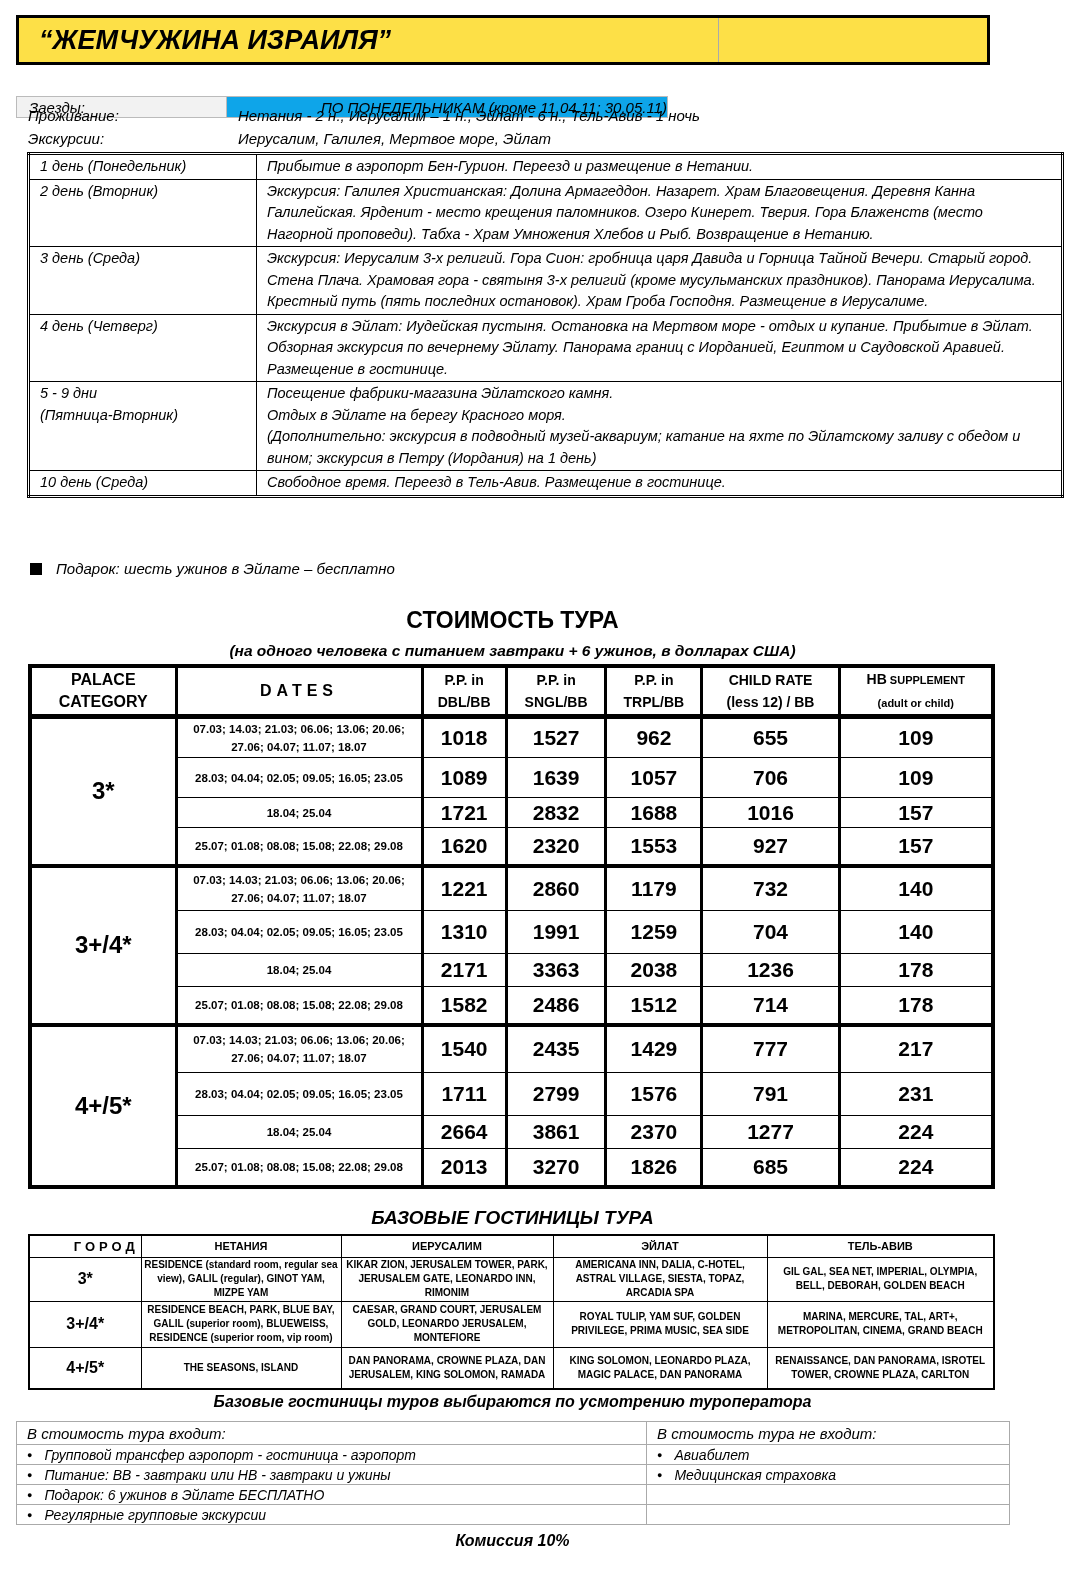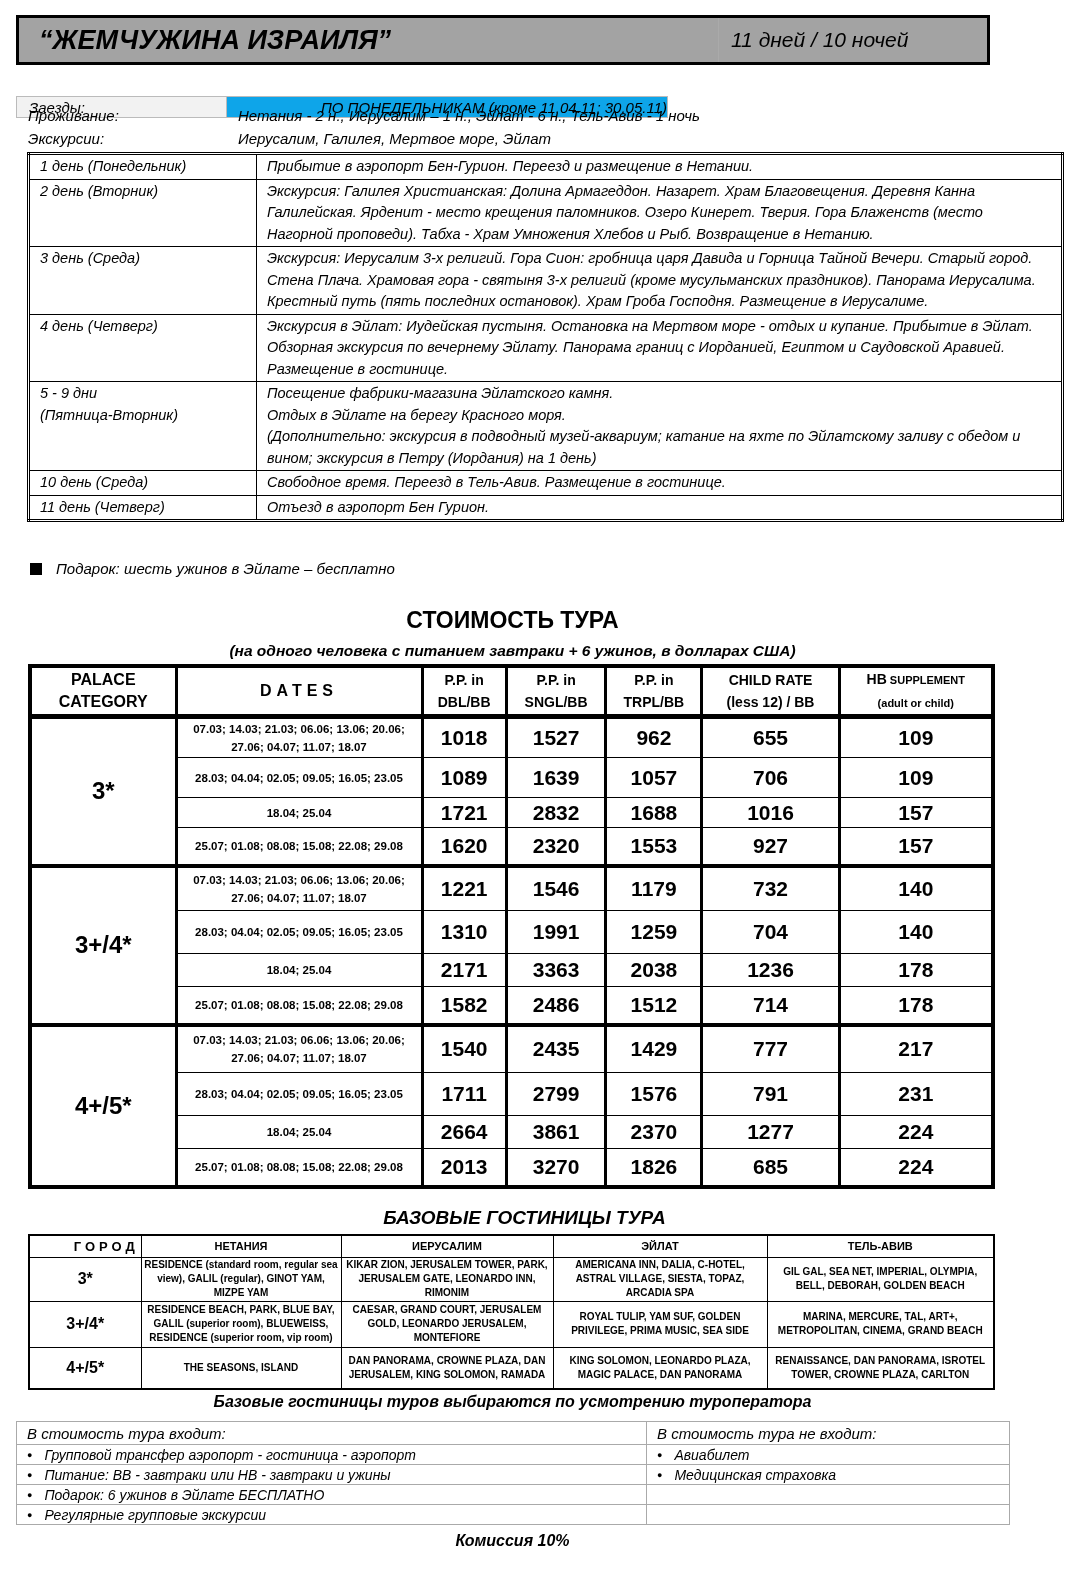--- a/index.html
+++ b/index.html
@@ -3,21 +3,21 @@
 <meta charset="utf-8">
 <style>
   * { box-sizing: border-box; margin: 0; padding: 0; }
   body {
     width: 1090px; height: 1578px; background: #ffffff; color: #000;
     font-family: "Liberation Sans", sans-serif; position: relative; overflow: hidden;
   }
   
   .title-bar {
     position: absolute; left: 16px; top: 15px; width: 974px; height: 50px;
-    border: 3px solid #000; background: #a3a3a3; display: flex;
+    border: 3px solid #000; background: #fde047; display: flex;
   }
   .title-bar .t-main {
     flex: 0 0 700px; font-size: 27px; font-weight: bold; font-style: italic;
     padding-left: 20px; line-height: 44px; border-right: 1px solid #aaa;
   }
   .title-bar .t-dur {
     flex: 1; font-size: 21px; font-style: italic; padding-left: 12px; line-height: 44px;
   }
   
   .info-row { position: absolute; left: 16px; font-size: 15px; font-style: italic; display: flex; height: 22px; line-height: 22px; }
@@ -46,21 +46,21 @@
   }
   .price th { border: 3px solid #000; font-size: 14px; line-height: 22px; border-bottom-width: 5px; }
   .price th.hc { width: 146px; font-size: 16px; }
   .price th.dates { width: 246px; font-size: 16px; letter-spacing: 5px; }
   .price th.hb small { font-size: 11px; }
   .price td { border-left: 3px solid #000; border-right: 3px solid #000; border-bottom: 1px solid #000; text-align: center; font-size: 21px; }
   .price td.cat { font-size: 24px; border-bottom: 4px solid #000; }
   .price td.dt { font-size: 11.5px; line-height: 18px; padding: 0 2px; }
   .price tr.grp-end td { border-bottom: 4px solid #000; }
   
-  .hotels-title { position: absolute; left: 0; width: 1025px; top: 1207px; text-align: center; font-size: 19px; font-weight: bold; font-style: italic; margin-left: 12px; }
+  .hotels-title { position: absolute; left: 0; width: 1025px; top: 1207px; text-align: center; font-size: 19px; font-weight: bold; font-style: italic; }
   .hotels {
     position: absolute; left: 28px; top: 1234px; width: 967px; border-collapse: collapse; border: 2px solid #000;
     font-size: 10px; font-weight: bold;
   }
   .hotels th { border: 1px solid #000; font-size: 11px; height: 22px; }
   .hotels th.city { letter-spacing: 4px; font-size: 13px; width: 112px; padding-left: 42px; }
   .hotels td { border: 1px solid #000; text-align: center; line-height: 14px; padding: 0 2px; }
   .hotels td.cat { font-size: 16px; }
   .hotels-note { position: absolute; left: 0; width: 1025px; top: 1393px; text-align: center; font-size: 16px; font-weight: bold; font-style: italic; }
   
@@ -70,21 +70,20 @@
   .incl td, .incl th { border: 1px solid #aaa; height: 20px; padding-left: 10px; text-align: left; font-weight: normal; }
   .incl th { height: 23px; font-size: 15px; }
   .incl .bul::before { content: "\25CF"; font-style: normal; font-size: 9px; margin-right: 12px; vertical-align: 2px; }
   .commission { position: absolute; left: 0; width: 1025px; top: 1532px; text-align: center; font-size: 16px; font-weight: bold; font-style: italic; }
 </style>
 </head>
 <body>
 
 <div class="title-bar">
   <div class="t-main">“ЖЕМЧУЖИНА ИЗРАИЛЯ”</div>
-  <div class="t-dur">11 дней / 10 ночей</div>
 </div>
 
 <div class="info-row arrivals">
   <div class="lbl">Заезды:</div>
   <div class="val">ПО ПОНЕДЕЛЬНИКАМ (кроме 11.04.11; 30.05.11)</div>
 </div>
 <div class="info-row stay">
   <div class="lbl">Проживание:</div>
   <div class="val">Нетания - 2 н., Иерусалим – 1 н., Эйлат - 6 н., Тель-Авив - 1 ночь</div>
 </div>
@@ -118,24 +117,20 @@
     </td>
     <td>
       <div>Посещение фабрики-магазина Эйлатского камня.</div>
       <div>Отдых в Эйлате на берегу Красного моря.</div>
       <div>(Дополнительно: экскурсия в подводный музей-аквариум; катание на яхте по Эйлатскому заливу с обедом и вином; экскурсия в Петру (Иордания) на 1 день)</div>
     </td>
   </tr>
   <tr>
     <td class="day">10 день (Среда)</td>
     <td>Свободное время. Переезд в Тель-Авив. Размещение в гостинице.</td>
-  </tr>
-  <tr>
-    <td class="day">11 день (Четверг)</td>
-    <td>Отъезд в аэропорт Бен Гурион.</td>
   </tr>
 </tbody>
   </table>
 
 <div class="gift">
   <span class="sq"></span>
   <span>Подарок:  шесть ужинов в Эйлате – бесплатно</span>
 </div>
 
 <div class="price-title">СТОИМОСТЬ ТУРА</div>
@@ -208,21 +203,21 @@
     <td>157</td>
   </tr>
 
   <tr style="height:45px">
     <td class="cat" rowspan="4">3+/4*</td>
     <td class="dt">
           <div>07.03; 14.03; 21.03; 06.06; 13.06; 20.06;</div>
           <div>27.06; 04.07; 11.07; 18.07</div>
         </td>
     <td>1221</td>
-    <td>1546</td>
+    <td>2860</td>
     <td>1179</td>
     <td>732</td>
     <td>140</td>
   </tr>
   <tr style="height:43px">
     <td class="dt">28.03; 04.04; 02.05; 09.05; 16.05; 23.05</td>
     <td>1310</td>
     <td>1991</td>
     <td>1259</td>
     <td>704</td>

